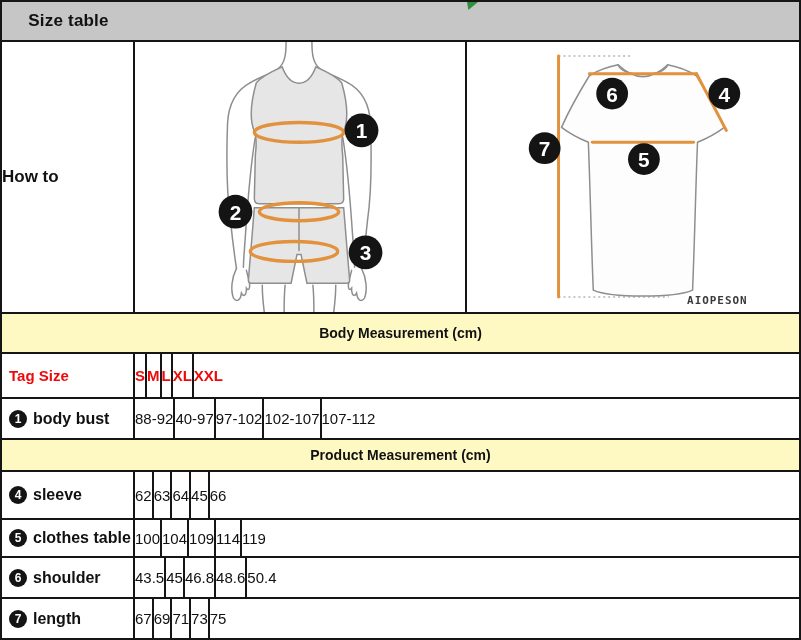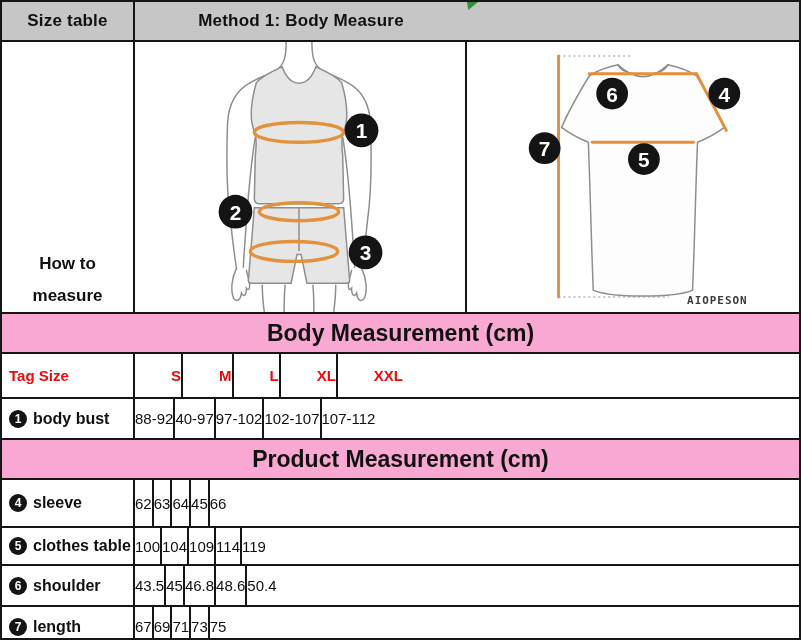--- a/index.html
+++ b/index.html
@@ -24,43 +24,43 @@
 
   .w-label{ width:133px; flex:none; }
   .w-m1{ width:332px; flex:none; }
   .w-m2{ flex:1; }
 
   
   .illus{ height:272px; }
   .illus .cell{ border-right:2px solid #151515; height:100%; position:relative; background:#fff; }
   .illus .cell:last-child{ border-right:none; }
   .howto{
-    display:flex; flex-direction:column; align-items:center; justify-content:flex-end;
+    display:flex; flex-direction:row; align-items:center; justify-content:space-between;
     font-weight:bold; font-size:17px; line-height:32px; text-align:center;
   }
   .illus svg{ display:block; width:100%; height:100%; }
 
   
-  .band{ background:#f9a8d4; display:flex; align-items:center; justify-content:center;
-         font-weight:bold; font-size:23px; }
+  .band{ background:#fef9c3; display:flex; align-items:center; justify-content:center;
+         font-weight:bold; font-size:14px; }
   .band1{ height:40px; }
-  .band2{ height:40px; }
+  .band2{ height:32px; }
 
   
   .trow .cell{
     display:flex; align-items:center; justify-content:center;
     border-right:2px solid #151515; height:100%;
     font-size:15px;
   }
   .trow .cell:last-child{ border-right:none; }
   .trow .lab{
     justify-content:flex-start; padding-left:7px; font-weight:bold; font-size:16px;
   }
   .red{ color:#ee0a0a; }
-  .tagrow{ height:45px;gap:36px; }
+  .tagrow{ height:45px; }
   .tagrow .cell{ font-weight:bold; font-size:15px; }
   .r-bust{ height:41px; } .r-sleeve{ height:48px; } .r-cbust{ height:38px; }
   .r-shoulder{ height:41px; } .r-length{ height:39px; }
 
   .numdot{
     display:inline-flex; align-items:center; justify-content:center;
     width:18px; height:18px; border-radius:50%; background:#141414; color:#fff;
     font-size:12px; font-weight:bold; margin-right:6px; flex:none;
   }
 
@@ -80,28 +80,26 @@
     background:#2f8f3b; clip-path:polygon(0 0,100% 0,12% 100%);
   }
 </style>
 </head>
 <body>
 
 <div class="sheet">
 
   <div class="row hdr">
     <div class="cell w-label">Size table</div>
-    <div class="cell w-m1">Method 1: Body  Measure</div>
   </div>
   <div class="green-corner"></div>
 
   <div class="row illus">
     <div class="cell w-label howto">
       <span>How to</span>
-      <span>measure</span>
     </div>
 
     <div class="cell w-m1">
       <svg viewBox="0 0 332 272">
 
         <path class="ln" d="M152,0 C152,12 151,21 144,27"></path>
         <path class="ln" d="M178,0 C178,12 179,21 186,27"></path>
 
         <path class="ln" d="M144,27 C134,33 124,36 116,41"></path>
         <path class="ln" d="M186,27 C196,33 206,36 214,41"></path>

